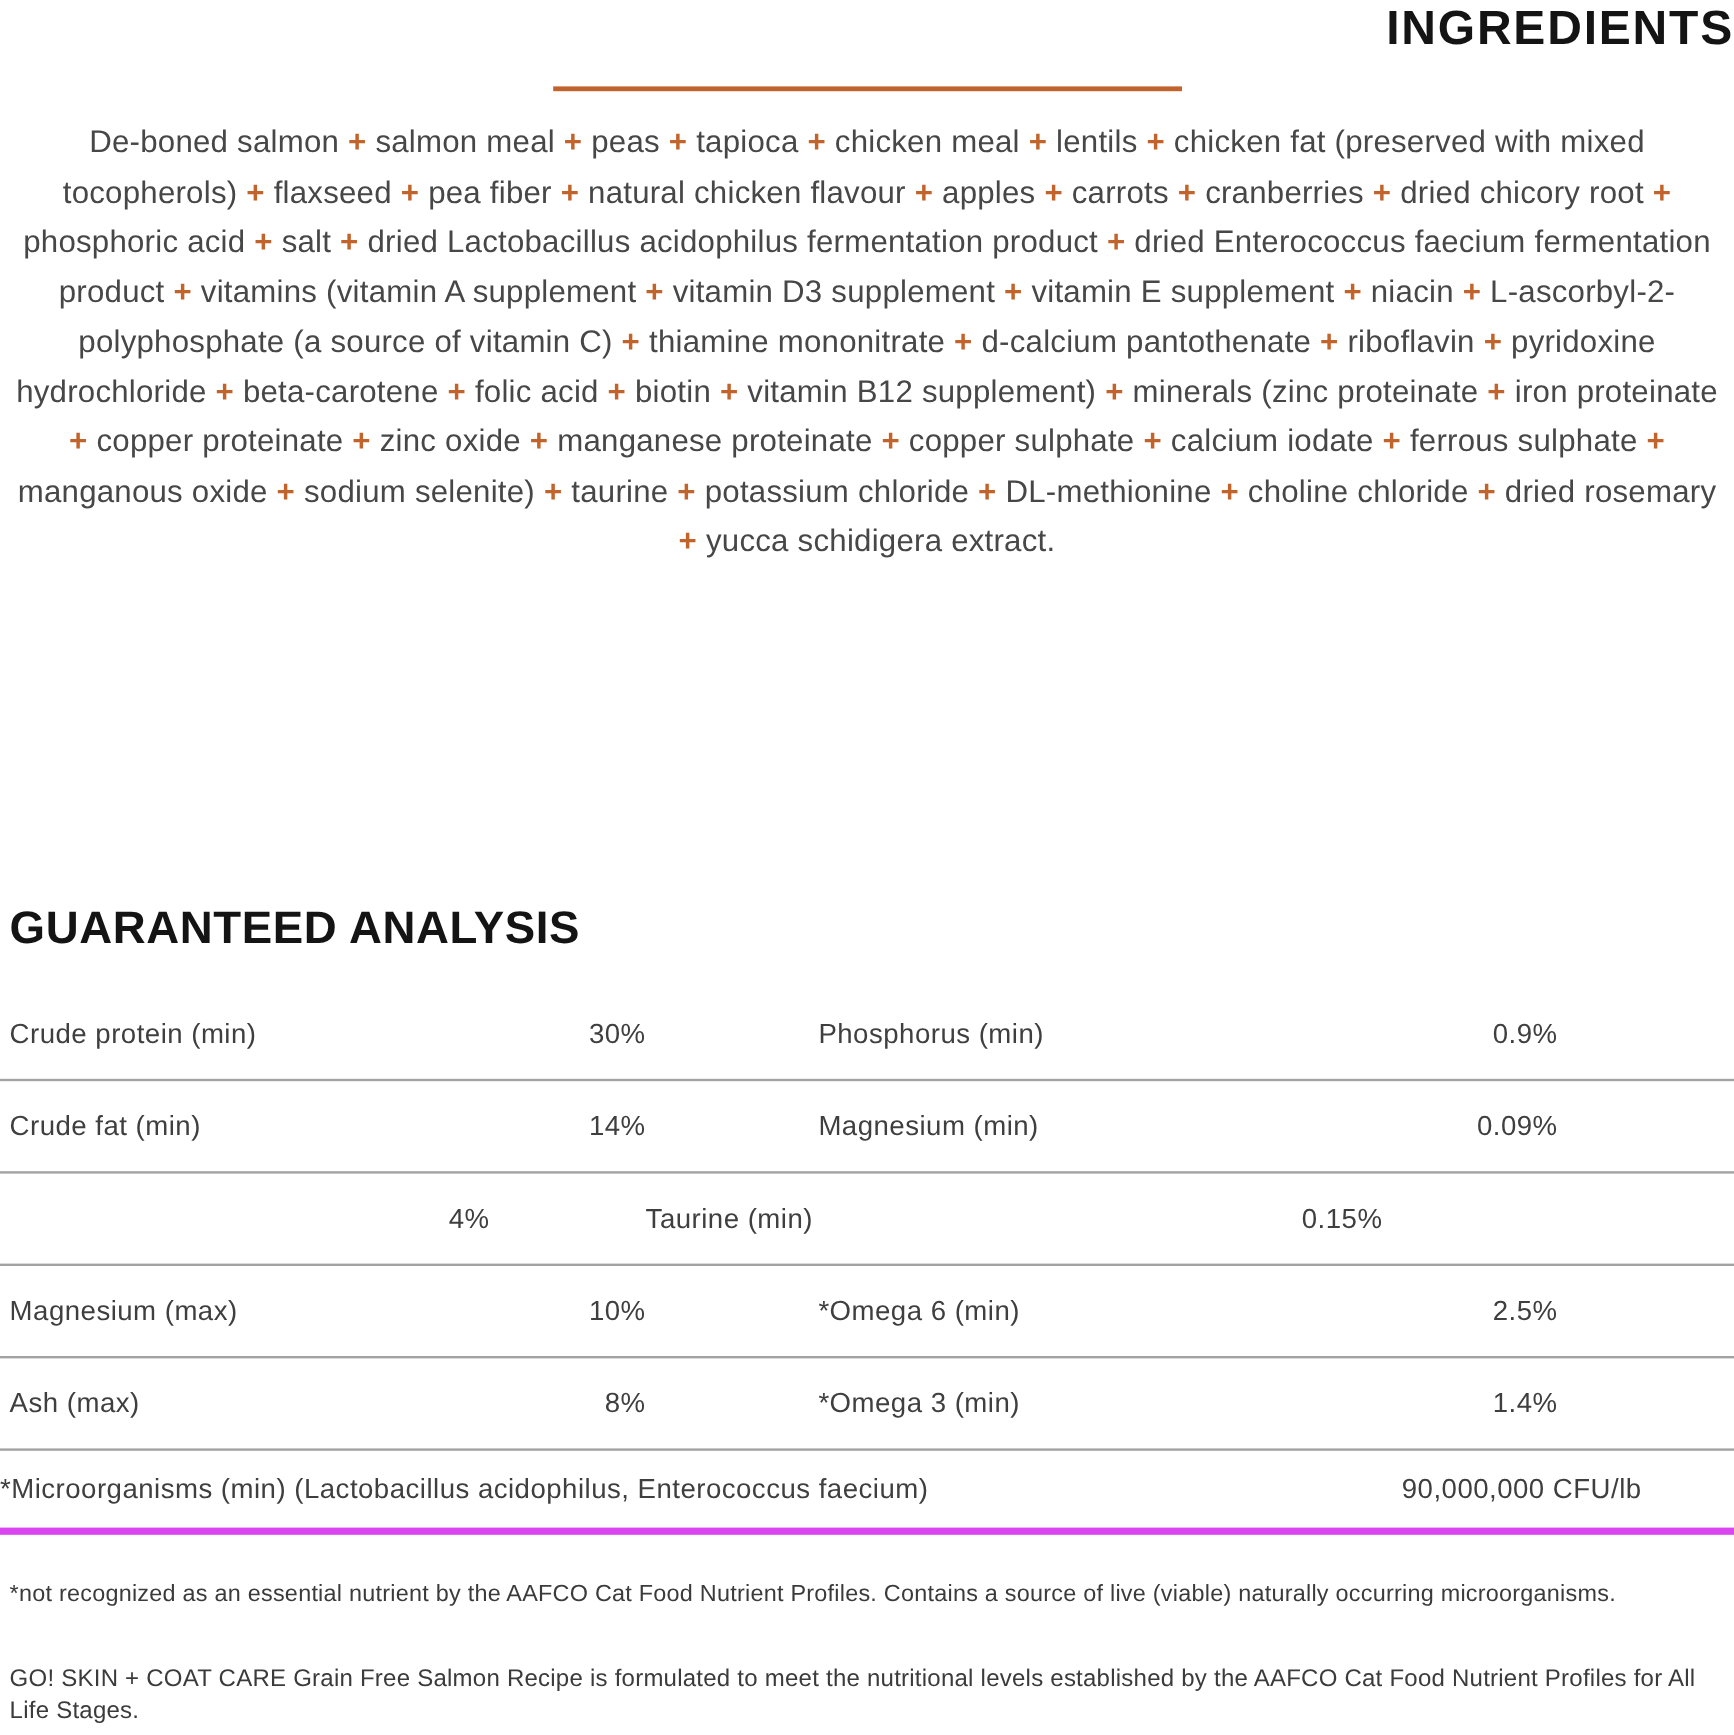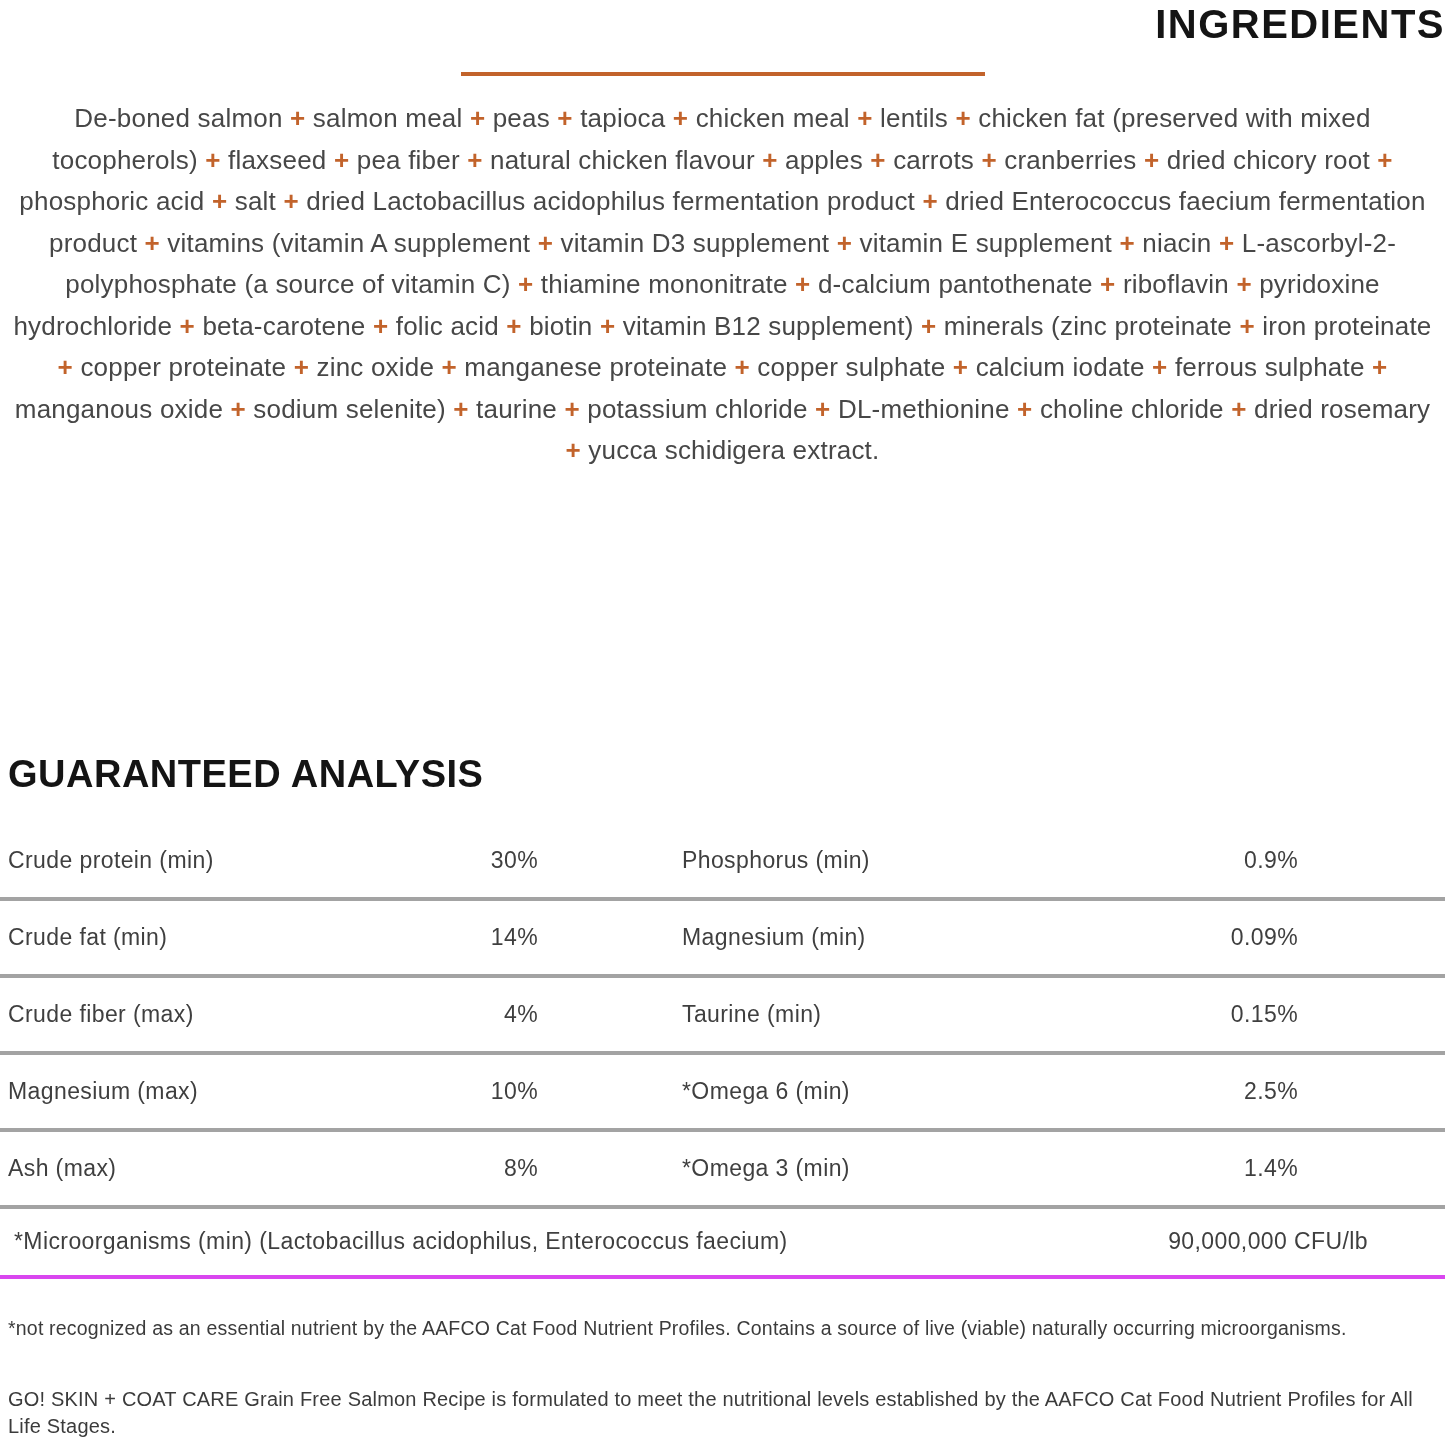--- a/index.html
+++ b/index.html
@@ -15,26 +15,26 @@
                       font-size:26px; line-height:41.5px; letter-spacing:0.2px;
                       color:#474747; }
   .plus { color:#c2632b; font-weight:700; }
 
   .ga-heading { margin:280px 0 0 8px; font-size:38px; line-height:44px;
                 font-weight:800; letter-spacing:0.5px; color:#141414; }
 
   .ga-table { margin-top:28px; }
   .ga-row { display:grid; grid-template-columns:400px 130px 144px 470px 146px;
             padding:0 147px 0 8px; height:77px; align-items:center;
-            border-bottom:4px solid #a3a3a3;
+            border-bottom:2px solid #a3a3a3;
             font-size:23px; letter-spacing:0.4px; color:#3f3f3f; }
   .ga-row .val { text-align:right; }
 
   .micro-row { display:flex; justify-content:space-between; align-items:center;
-               height:70px; padding:0 77px 0 14px; border-bottom:4px solid #d946ef;
+               height:70px; padding:0 77px 0 0; border-bottom:6px solid #d946ef;
                font-size:23px; letter-spacing:0.4px; color:#3f3f3f; }
 
   .footnote-1 { margin:38px 8px 0; font-size:19.5px; letter-spacing:0.2px;
                 color:#3b3b3b; }
   .footnote-2 { margin:46px 8px 0; max-width:1437px; font-size:20px;
                 line-height:27.5px; letter-spacing:0.2px; color:#3b3b3b; }
 </style>
 </head>
 <body>
 
@@ -55,21 +55,20 @@
       <span class="val">0.9%</span>
     </div>
     <div class="ga-row">
       <span>Crude fat (min)</span>
       <span class="val">14%</span>
       <span></span>
       <span>Magnesium (min)</span>
       <span class="val">0.09%</span>
     </div>
     <div class="ga-row">
-      <span>Crude fiber (max)</span>
       <span class="val">4%</span>
       <span></span>
       <span>Taurine (min)</span>
       <span class="val">0.15%</span>
     </div>
     <div class="ga-row">
       <span>Magnesium (max)</span>
       <span class="val">10%</span>
       <span></span>
       <span>*Omega 6 (min)</span>

